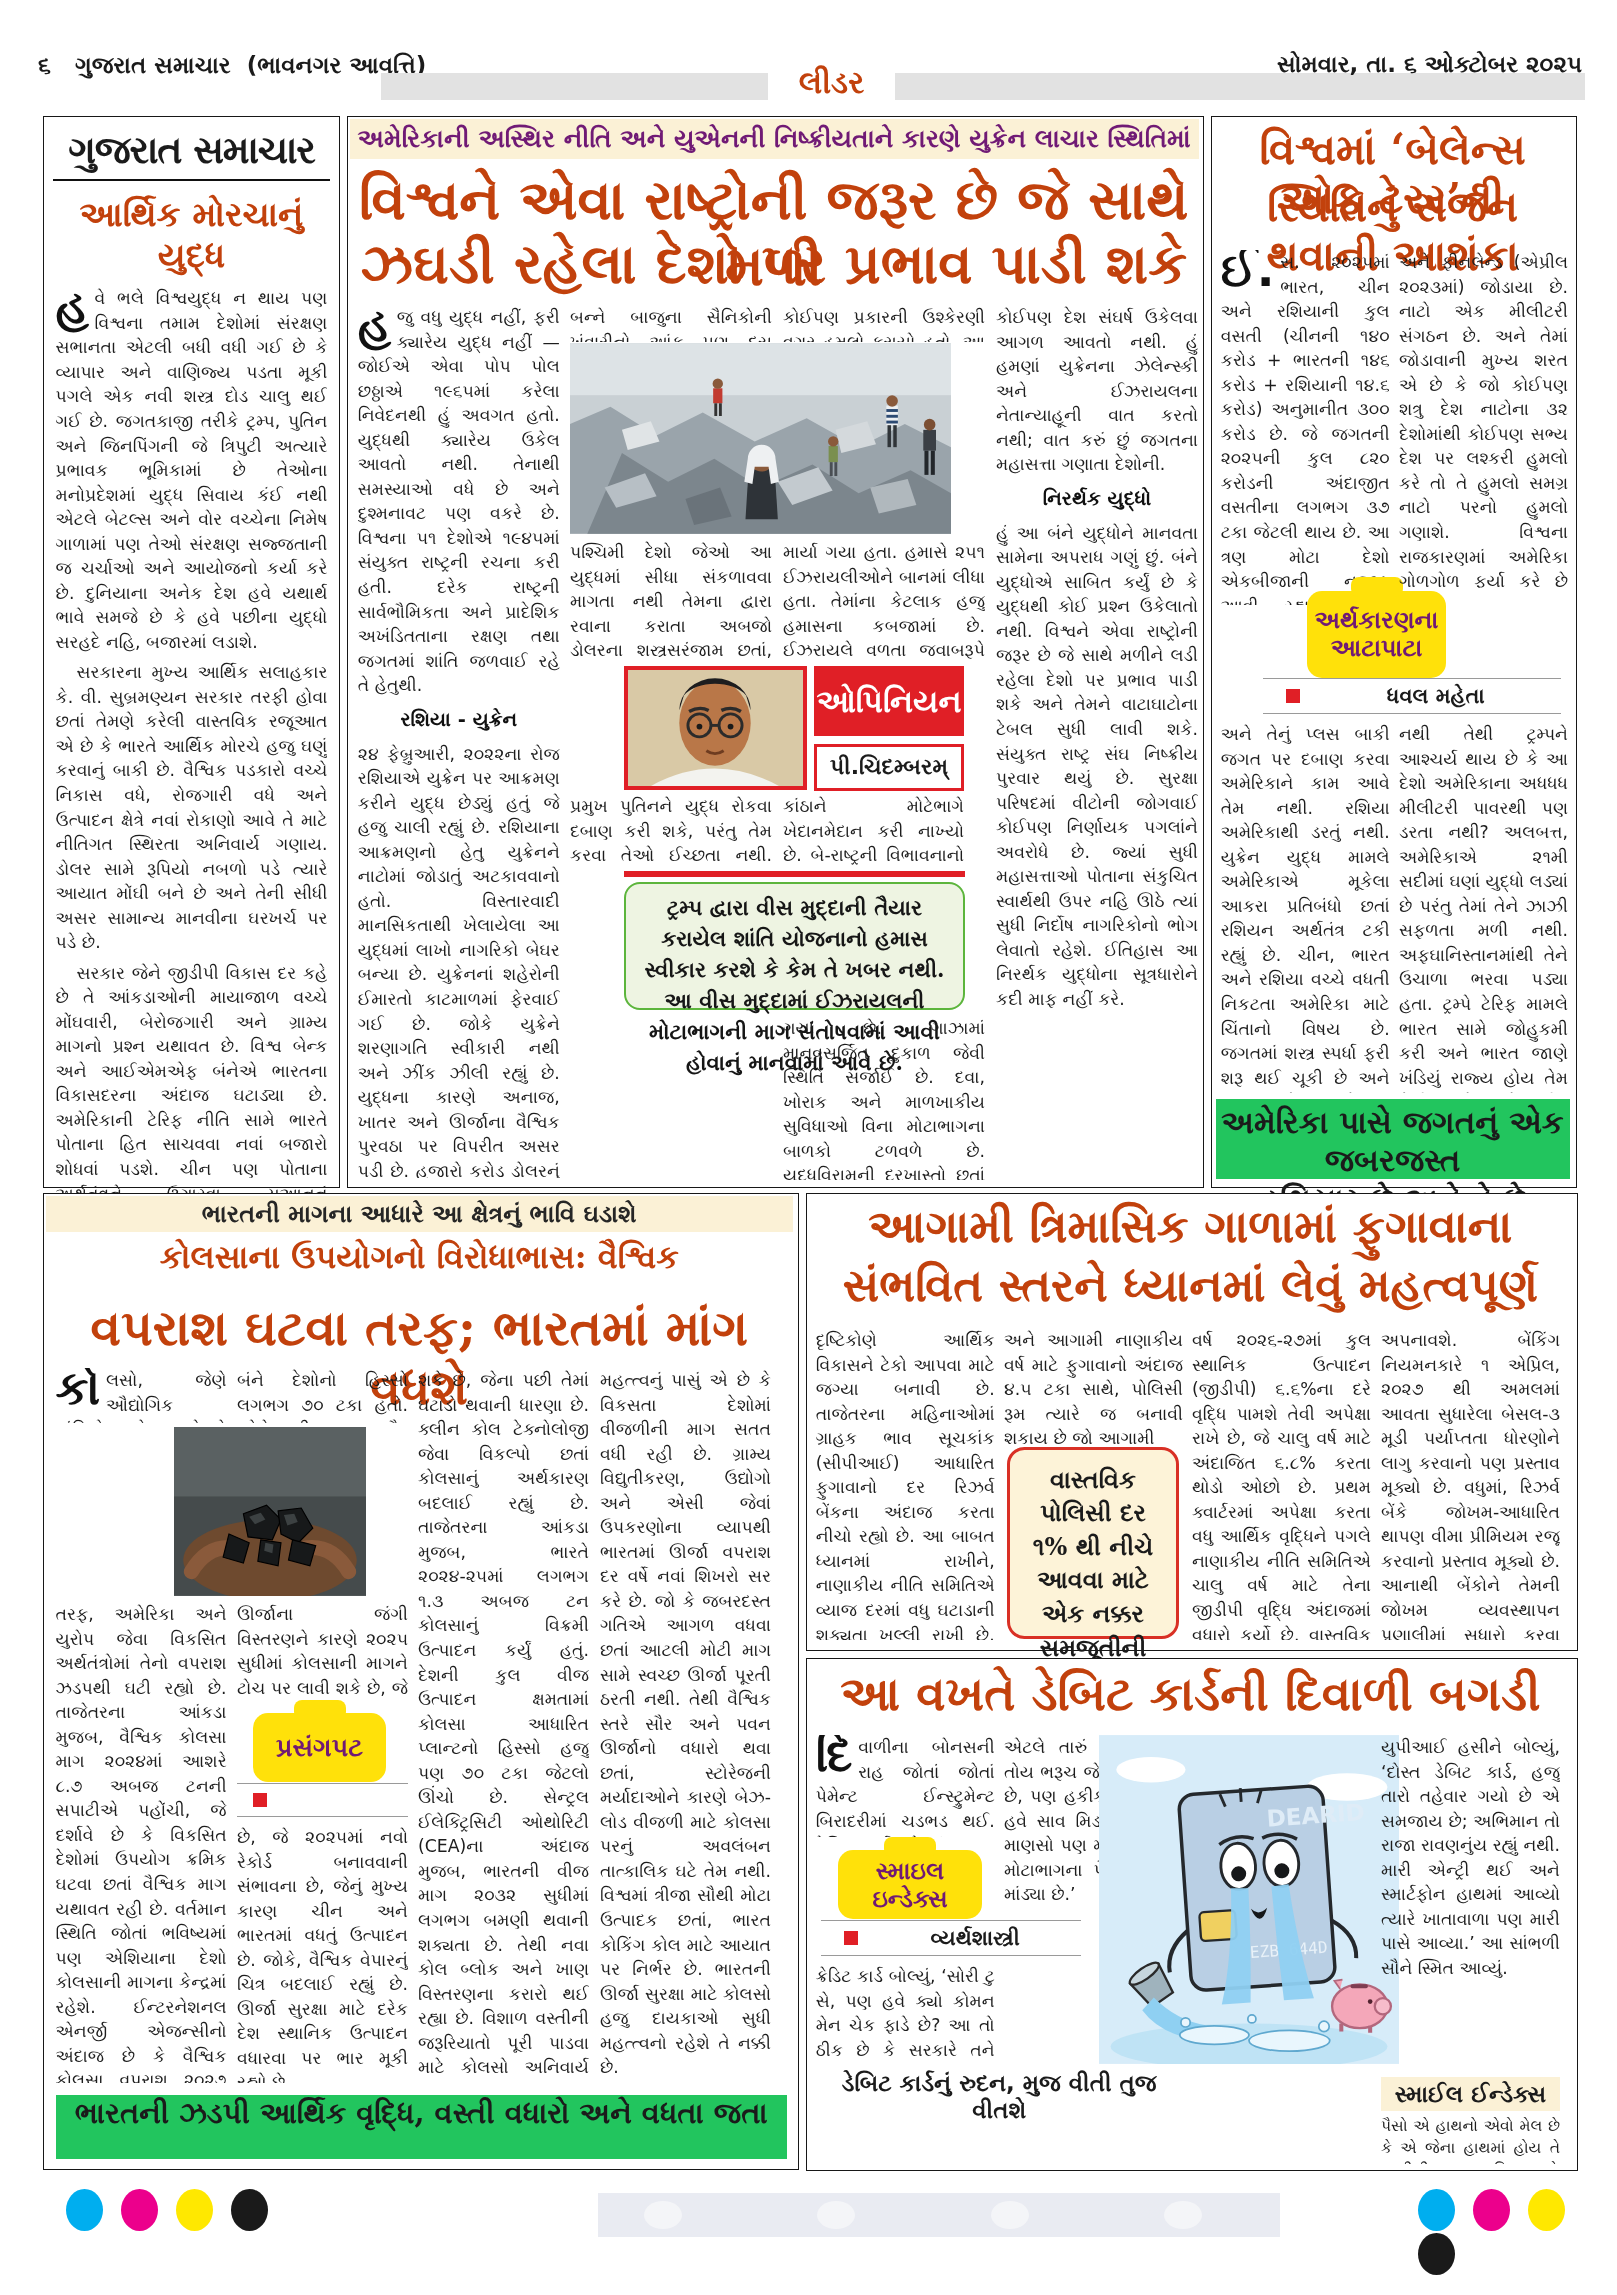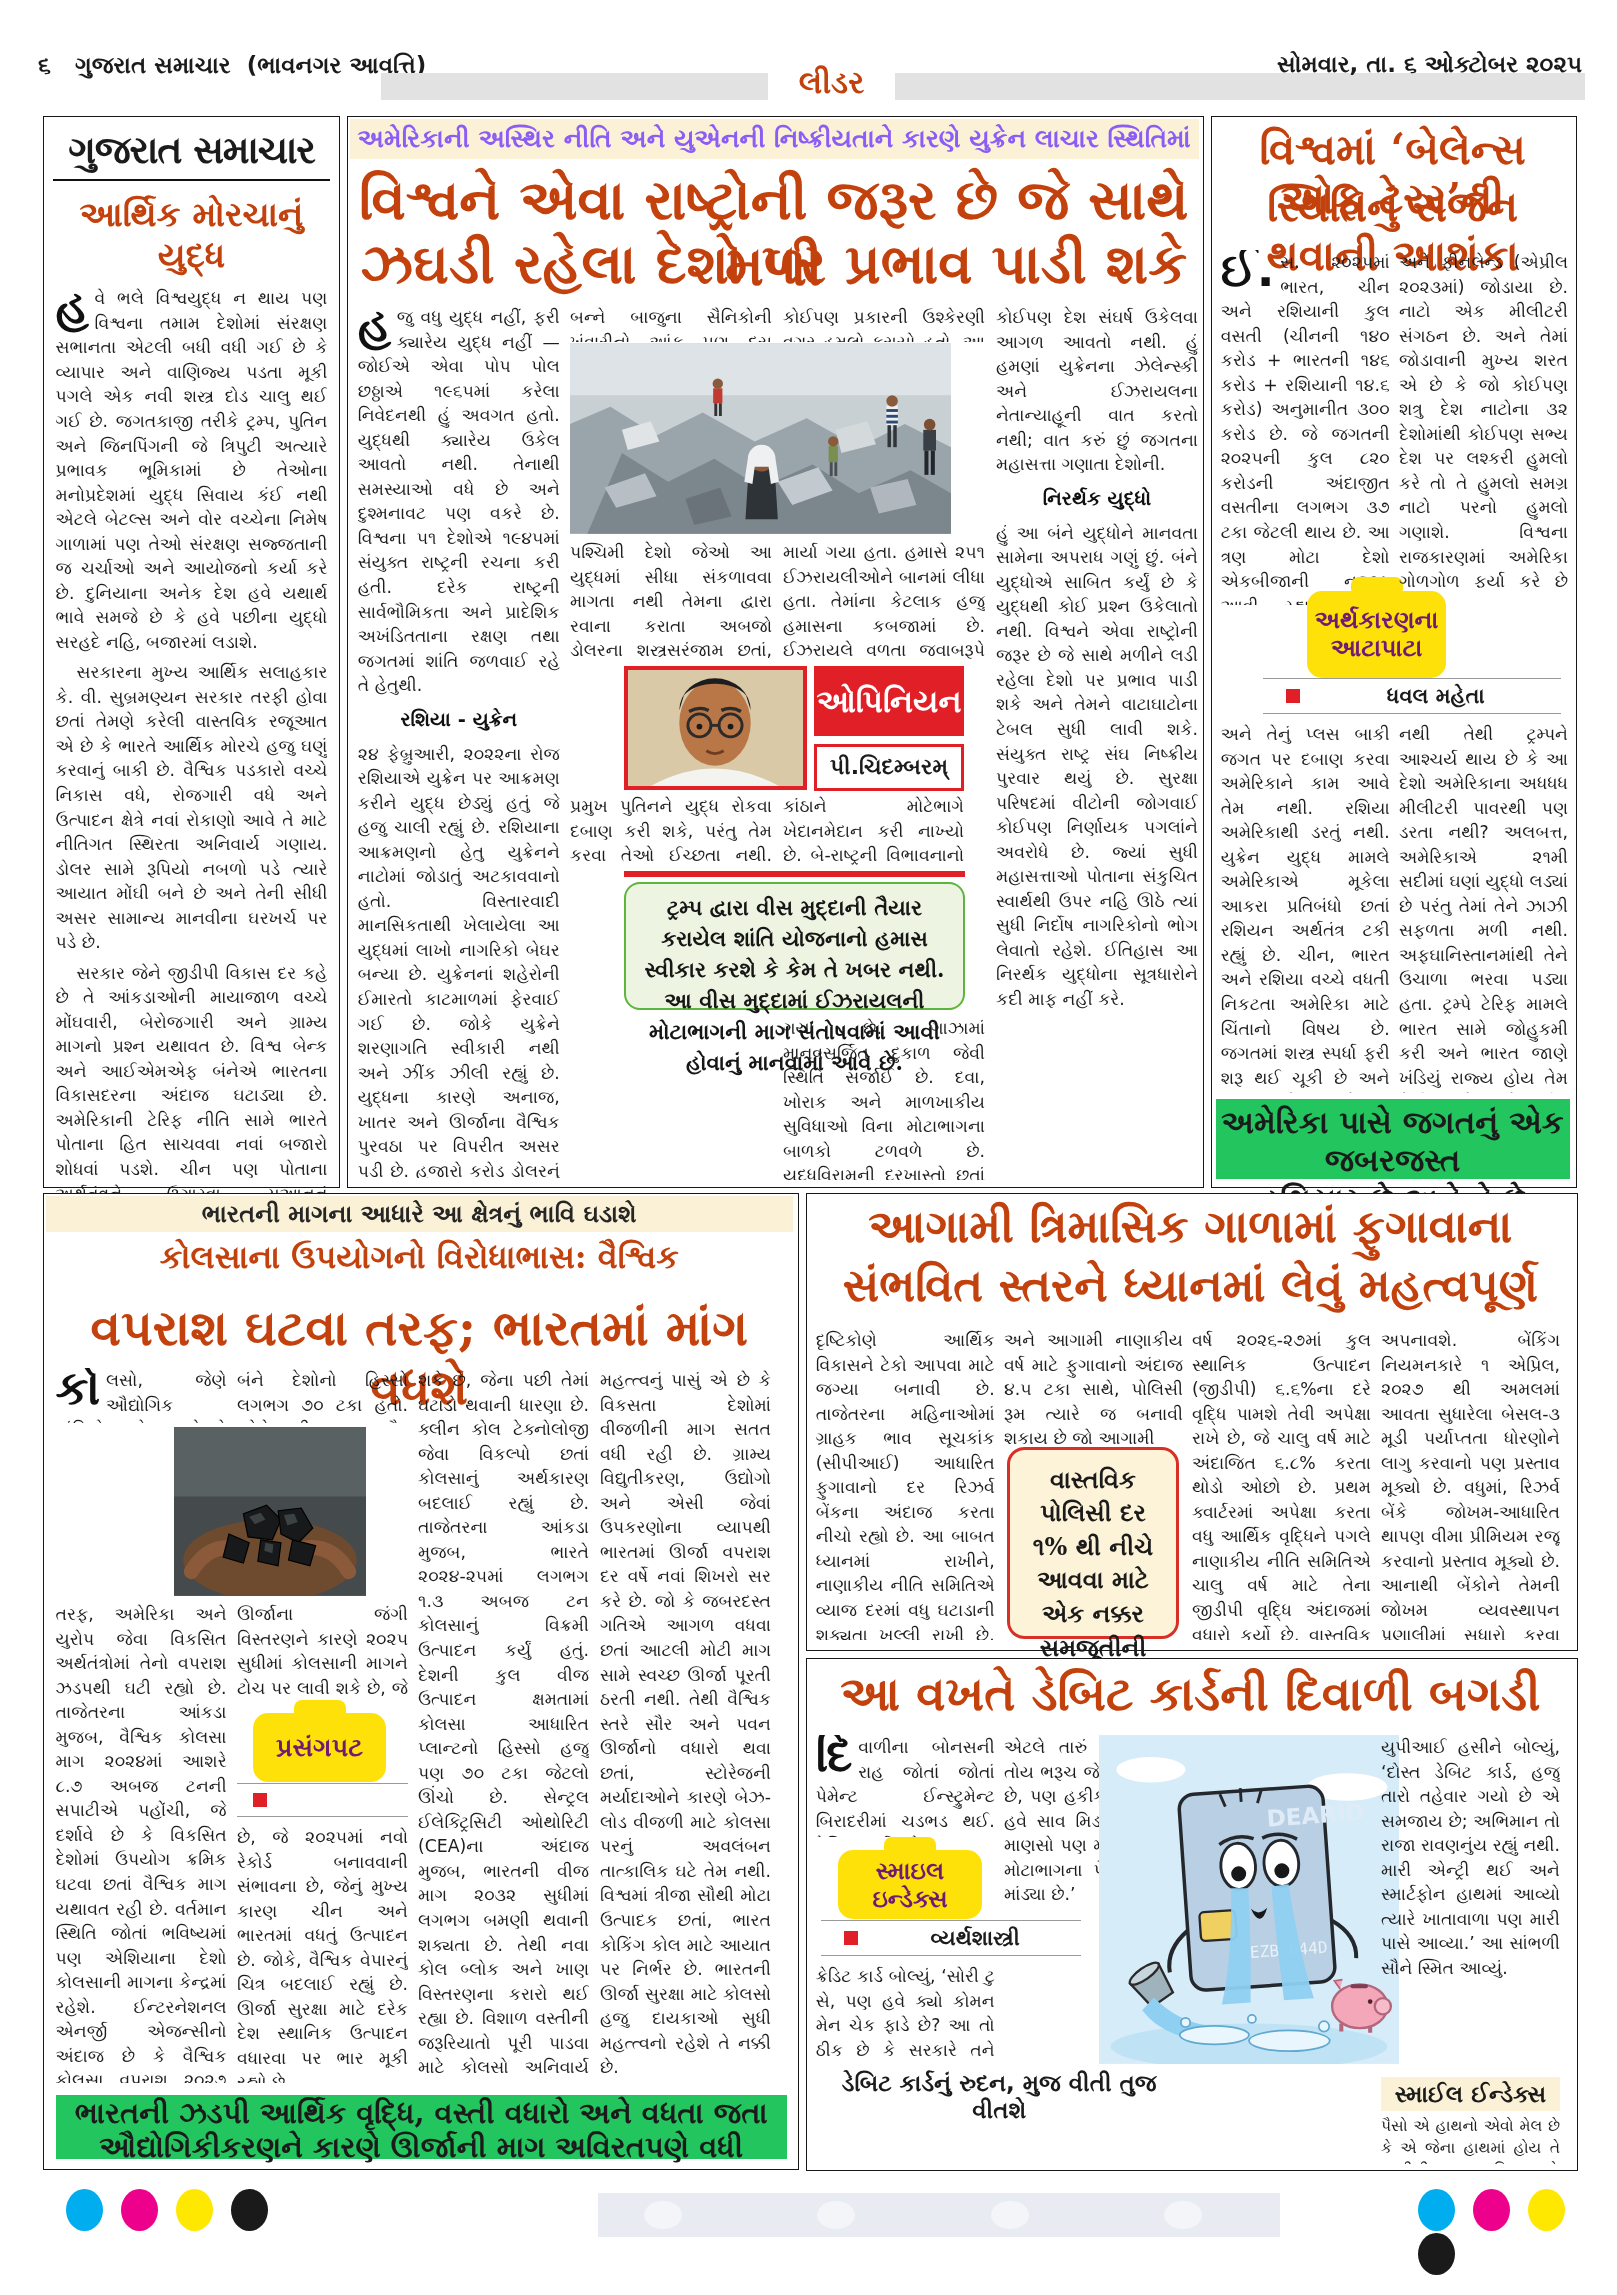--- a/index.html
+++ b/index.html
@@ -47,21 +47,21 @@
     <h2 class="hl" style="font-size:34px;margin:12.7px 5.8px 10.4px 5.8px;">આર્થિક મોરચાનું યુદ્ધ</h2>
     <div class="jus" style="margin:0 11.6px;height:913px;">
       <p class="dc">હવે ભલે વિશ્વયુદ્ધ ન થાય પણ વિશ્વના તમામ દેશોમાં સંરક્ષણ સભાનતા એટલી બધી વધી ગઈ છે કે વ્યાપાર અને વાણિજ્ય પડતા મૂકી પગલે એક નવી શસ્ત્ર દોડ ચાલુ થઈ ગઈ છે. જગતકાજી તરીકે ટ્રમ્પ, પુતિન અને જિનપિંગની જે ત્રિપુટી અત્યારે પ્રભાવક ભૂમિકામાં છે તેઓના મનોપ્રદેશમાં યુદ્ધ સિવાય કંઈ નથી એટલે બેટલ્સ અને વોર વચ્ચેના નિમેષ ગાળામાં પણ તેઓ સંરક્ષણ સજ્જતાની જ ચર્ચાઓ અને આયોજનો કર્યા કરે છે. દુનિયાના અનેક દેશ હવે યથાર્થ ભાવે સમજે છે કે હવે પછીના યુદ્ધો સરહદે નહિ, બજારમાં લડાશે.</p>
       <p>સરકારના મુખ્ય આર્થિક સલાહકાર કે. વી. સુબ્રમણ્યન સરકાર તરફી હોવા છતાં તેમણે કરેલી વાસ્તવિક રજૂઆત એ છે કે ભારતે આર્થિક મોરચે હજુ ઘણું કરવાનું બાકી છે. વૈશ્વિક પડકારો વચ્ચે નિકાસ વધે, રોજગારી વધે અને ઉત્પાદન ક્ષેત્રે નવાં રોકાણો આવે તે માટે નીતિગત સ્થિરતા અનિવાર્ય ગણાય. ડોલર સામે રૂપિયો નબળો પડે ત્યારે આયાત મોંઘી બને છે અને તેની સીધી અસર સામાન્ય માનવીના ઘરખર્ચ પર પડે છે.</p>
       <p>સરકાર જેને જીડીપી વિકાસ દર કહે છે તે આંકડાઓની માયાજાળ વચ્ચે મોંઘવારી, બેરોજગારી અને ગ્રામ્ય માગનો પ્રશ્ન યથાવત છે. વિશ્વ બેન્ક અને આઈએમએફ બંનેએ ભારતના વિકાસદરના અંદાજ ઘટાડ્યા છે. અમેરિકાની ટેરિફ નીતિ સામે ભારતે પોતાના હિત સાચવવા નવાં બજારો શોધવાં પડશે. ચીન પણ પોતાના અર્થતંત્રને ઉગારવા યુઆનનું અવમૂલ્યન કરી વિશ્વ વ્યાપારમાં નવાં સમીકરણો રચે છે.</p>
 
     </div>
   </section>
 
   <section class="abs box" style="left:347px;top:116px;width:855px;height:1070px;">
-    <div class="kick serif" style="position:absolute;left:1.7px;top:1.7px;width:849px;height:40px;font-weight:700;font-size:25px;line-height:40px;text-align:center;color:#8b5cf6;">અમેરિકાની અસ્થિર નીતિ અને યુએનની નિષ્ક્રીયતાને કારણે યુક્રેન લાચાર સ્થિતિમાં</div>
+    <div class="kick serif" style="position:absolute;left:1.7px;top:1.7px;width:849px;height:40px;font-weight:700;font-size:25px;line-height:40px;text-align:center;color:#701a75;">અમેરિકાની અસ્થિર નીતિ અને યુએનની નિષ્ક્રીયતાને કારણે યુક્રેન લાચાર સ્થિતિમાં</div>
     <div class="hl abs" style="left:5.8px;top:50px;width:840px;font-size:55px;">વિશ્વને એવા રાષ્ટ્રોની જરૂર છે જે સાથે મળી</div>
     <div class="hl abs" style="left:5.8px;top:114px;width:840px;font-size:55px;">ઝઘડી રહેલા દેશો પર પ્રભાવ પાડી શકે</div>
 
     <div class="colseg jus" style="left:9.8px;top:188px;width:202px;height:873px;">
       <p class="dc">હજુ વધુ યુદ્ધ નહીં, ફરી ક્યારેય યુદ્ધ નહીં — જોઈએ એવા પોપ પોલ છઠ્ઠાએ ૧૯૬૫માં કરેલા નિવેદનથી હું અવગત હતો. યુદ્ધથી ક્યારેય ઉકેલ આવતો નથી. તેનાથી સમસ્યાઓ વધે છે અને દુશ્મનાવટ પણ વકરે છે. વિશ્વના ૫૧ દેશોએ ૧૯૪૫માં સંયુક્ત રાષ્ટ્રની રચના કરી હતી. દરેક રાષ્ટ્રની સાર્વભૌમિકતા અને પ્રાદેશિક અખંડિતતાના રક્ષણ તથા જગતમાં શાંતિ જળવાઈ રહે તે હેતુથી.</p>
       <div class="subhead">રશિયા - યુક્રેન</div>
       <p class="np">૨૪ ફેબ્રુઆરી, ૨૦૨૨ના રોજ રશિયાએ યુક્રેન પર આક્રમણ કરીને યુદ્ધ છેડ્યું હતું જે હજુ ચાલી રહ્યું છે. રશિયાના આક્રમણનો હેતુ યુક્રેનને નાટોમાં જોડાતું અટકાવવાનો હતો. વિસ્તારવાદી માનસિકતાથી ખેલાયેલા આ યુદ્ધમાં લાખો નાગરિકો બેઘર બન્યા છે. યુક્રેનનાં શહેરોની ઈમારતો કાટમાળમાં ફેરવાઈ ગઈ છે. જોકે યુક્રેને શરણાગતિ સ્વીકારી નથી અને ઝીંક ઝીલી રહ્યું છે. યુદ્ધના કારણે અનાજ, ખાતર અને ઊર્જાના વૈશ્વિક પુરવઠા પર વિપરીત અસર પડી છે. હજારો કરોડ ડોલરનું નુકસાન થયું છે અને બંને દેશોની એક આખી પેઢી યુદ્ધની વિભીષિકામાં હોમાઈ ગઈ છે.</p>
     </div>
 
     <div class="colseg jus" style="left:222px;top:188px;width:202px;height:37px;">
@@ -263,21 +263,20 @@
 
     <div class="colseg jus" style="left:374px;top:174px;width:171px;height:714px;">
         <p class="np">શકે છે, જેના પછી તેમાં ઘટાડો થવાની ધારણા છે. ક્લીન કોલ ટેક્નોલોજી જેવા વિકલ્પો છતાં કોલસાનું અર્થકારણ બદલાઈ રહ્યું છે. તાજેતરના આંકડા મુજબ, ભારતે ૨૦૨૪-૨૫માં લગભગ ૧.૩ અબજ ટન કોલસાનું વિક્રમી ઉત્પાદન કર્યું હતું. દેશની કુલ વીજ ઉત્પાદન ક્ષમતામાં કોલસા આધારિત પ્લાન્ટનો હિસ્સો હજુ પણ ૭૦ ટકા જેટલો ઊંચો છે. સેન્ટ્રલ ઈલેક્ટ્રિસિટી ઓથોરિટી (CEA)ના અંદાજ મુજબ, ભારતની વીજ માગ ૨૦૩૨ સુધીમાં લગભગ બમણી થવાની શક્યતા છે. તેથી નવા કોલ બ્લોક અને ખાણ વિસ્તરણના કરારો થઈ રહ્યા છે. વિશાળ વસ્તીની જરૂરિયાતો પૂરી પાડવા માટે કોલસો અનિવાર્ય છે. આ વિરોધાભાસ ભારતના ઝડપી વિકાસની કિંમત પણ દર્શાવે છે.</p>
       </div>
     <div class="colseg jus" style="left:556px;top:174px;width:171px;height:714px;">
         <p class="np">મહત્ત્વનું પાસું એ છે કે વિકસતા દેશોમાં વીજળીની માગ સતત વધી રહી છે. ગ્રામ્ય વિદ્યુતીકરણ, ઉદ્યોગો અને એસી જેવાં ઉપકરણોના વ્યાપથી ભારતમાં ઊર્જા વપરાશ દર વર્ષે નવાં શિખરો સર કરે છે. જો કે જબરદસ્ત ગતિએ આગળ વધવા છતાં આટલી મોટી માગ સામે સ્વચ્છ ઊર્જા પૂરતી ઠરતી નથી. તેથી વૈશ્વિક સ્તરે સૌર અને પવન ઊર્જાનો વધારો થવા છતાં, સ્ટોરેજની મર્યાદાઓને કારણે બેઝ-લોડ વીજળી માટે કોલસા પરનું અવલંબન તાત્કાલિક ઘટે તેમ નથી. વિશ્વમાં ત્રીજા સૌથી મોટા ઉત્પાદક છતાં, ભારત કોકિંગ કોલ માટે આયાત પર નિર્ભર છે. ભારતની ઊર્જા સુરક્ષા માટે કોલસો હજુ દાયકાઓ સુધી મહત્ત્વનો રહેશે તે નક્કી છે.</p>
       </div>
 
     <div class="colseg greenband serif" style="left:11.6px;top:901px;width:731px;height:64px;text-align:center;font-weight:700;font-size:29px;line-height:1.15;padding-top:2.3px;box-sizing:border-box;">
       <div>ભારતની ઝડપી આર્થિક વૃદ્ધિ, વસ્તી વધારો અને વધતા જતા</div>
-      <div>ઔદ્યોગિકીકરણને કારણે ઊર્જાની માગ અવિરતપણે વધી</div>
     </div>
   </section>
 
   <section class="abs box" style="left:806px;top:1193px;width:770px;height:456px;">
     <div class="hl abs" style="left:5.8px;top:5.8px;width:755px;font-size:45px;">આગામી ત્રિમાસિક ગાળામાં ફુગાવાના</div>
     <div class="hl abs" style="left:5.8px;top:65px;width:755px;font-size:45px;">સંભવિત સ્તરને ધ્યાનમાં લેવું મહત્વપૂર્ણ</div>
 
     <div class="colseg jus" style="left:8.7px;top:134px;width:179px;height:312px;">
         <p class="np">દૃષ્ટિકોણે આર્થિક વિકાસને ટેકો આપવા માટે જગ્યા બનાવી છે. તાજેતરના મહિનાઓમાં ગ્રાહક ભાવ સૂચકાંક (સીપીઆઈ) આધારિત ફુગાવાનો દર રિઝર્વ બેંકના અંદાજ કરતા નીચો રહ્યો છે. આ બાબત ધ્યાનમાં રાખીને, નાણાકીય નીતિ સમિતિએ વ્યાજ દરમાં વધુ ઘટાડાની શક્યતા ખુલ્લી રાખી છે. ખાદ્ય ચીજોના ભાવ નરમ પડતાં હેડલાઈન ફુગાવો સાધારણ સ્તરે આવ્યો છે. જીએસટી દરોમાં ઘટાડાની અસર પણ આગામી મહિનાઓમાં ભાવ ઘટાડા તરફી રહેશે.</p>
       </div>

